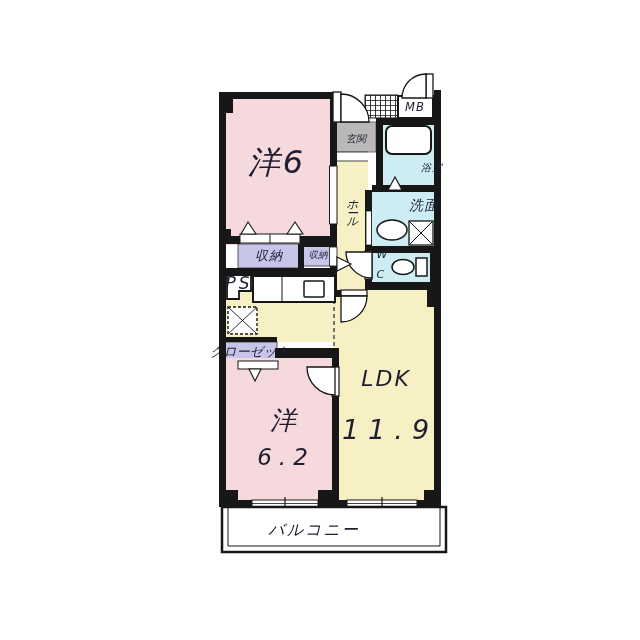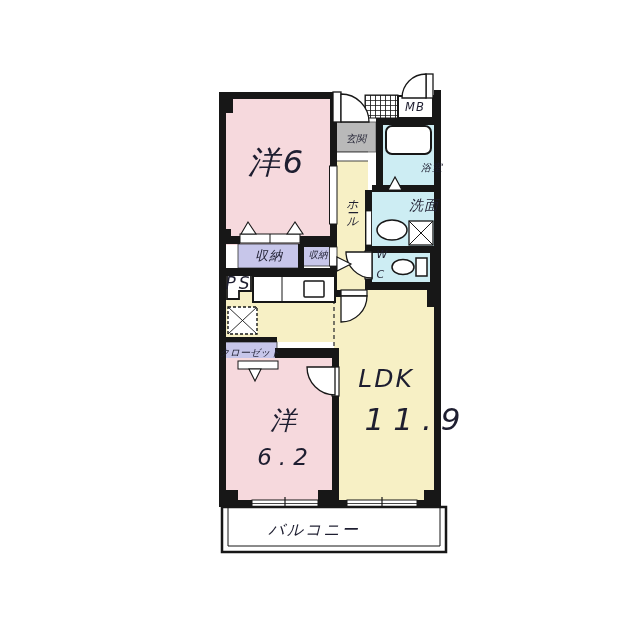--- a/index.html
+++ b/index.html
@@ -138,19 +138,19 @@
   <div class="lbl" style="left:277px;top:163px;font-size:32px;letter-spacing:3px;">洋6</div>
   <div class="lbl" style="left:356px;top:138px;font-size:10px;">玄関</div>
   <div class="lbl" style="left:415px;top:107px;font-size:11.5px;letter-spacing:1px;">MB</div>
   <div class="lbl" style="left:432px;top:167px;font-size:10px;letter-spacing:1px;">浴室</div>
   <div class="lbl" style="left:404px;top:206px;font-size:14px;letter-spacing:1px;margin-left:20px;">洗面</div>
   <div class="lbl lbl-v" style="left:352px;top:208px;font-size:11.5px;">ホール</div>
   <div class="lbl lbl-wc" style="left:383px;top:265px;font-size:11px;">WC</div>
   <div class="lbl" style="left:269px;top:256px;font-size:13px;letter-spacing:1px;">収納</div>
   <div class="lbl" style="left:318px;top:255px;font-size:9.5px;">収納</div>
   <div class="lbl" style="left:239px;top:283px;font-size:17px;letter-spacing:3px;">PS</div>
-  <div class="lbl" style="left:250px;top:352px;font-size:10px;">クローゼット</div>
-  <div class="lbl" style="left:386px;top:379px;font-size:25px;letter-spacing:2px;">LDK</div>
-  <div class="lbl" style="left:390px;top:419px;font-size:31px;letter-spacing:9px;margin-left:27px;">11.9</div>
+  <div class="lbl" style="left:250px;top:352px;font-size:13px;">クローゼット</div>
+  <div class="lbl" style="left:386px;top:379px;font-size:22px;letter-spacing:2px;">LDK</div>
+  <div class="lbl" style="left:390px;top:430px;font-size:27px;letter-spacing:9px;">11.9</div>
   <div class="lbl" style="left:283px;top:420px;font-size:26px;">洋</div>
   <div class="lbl" style="left:286px;top:458px;font-size:23px;letter-spacing:7px;text-align:center;">6.2</div>
   <div class="lbl" style="left:314px;top:530px;font-size:16px;letter-spacing:2px;">バルコニー</div>
 </div>
 
 </body></html>

